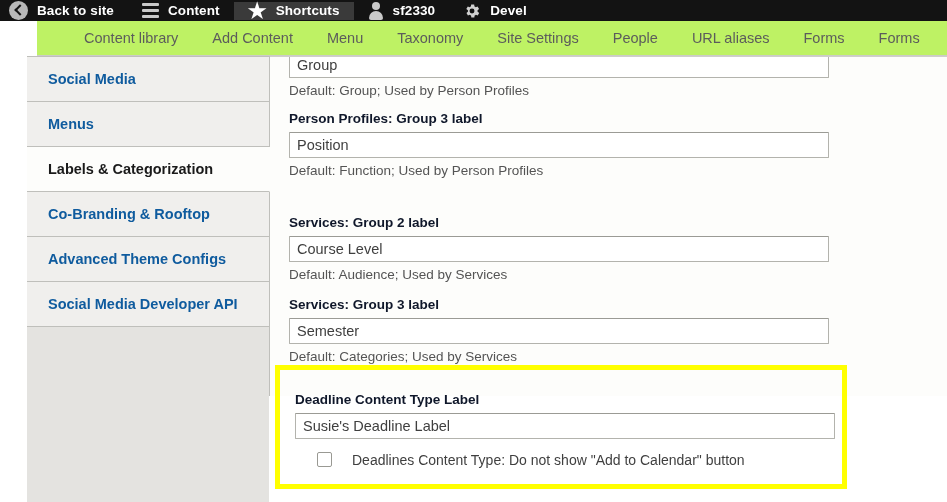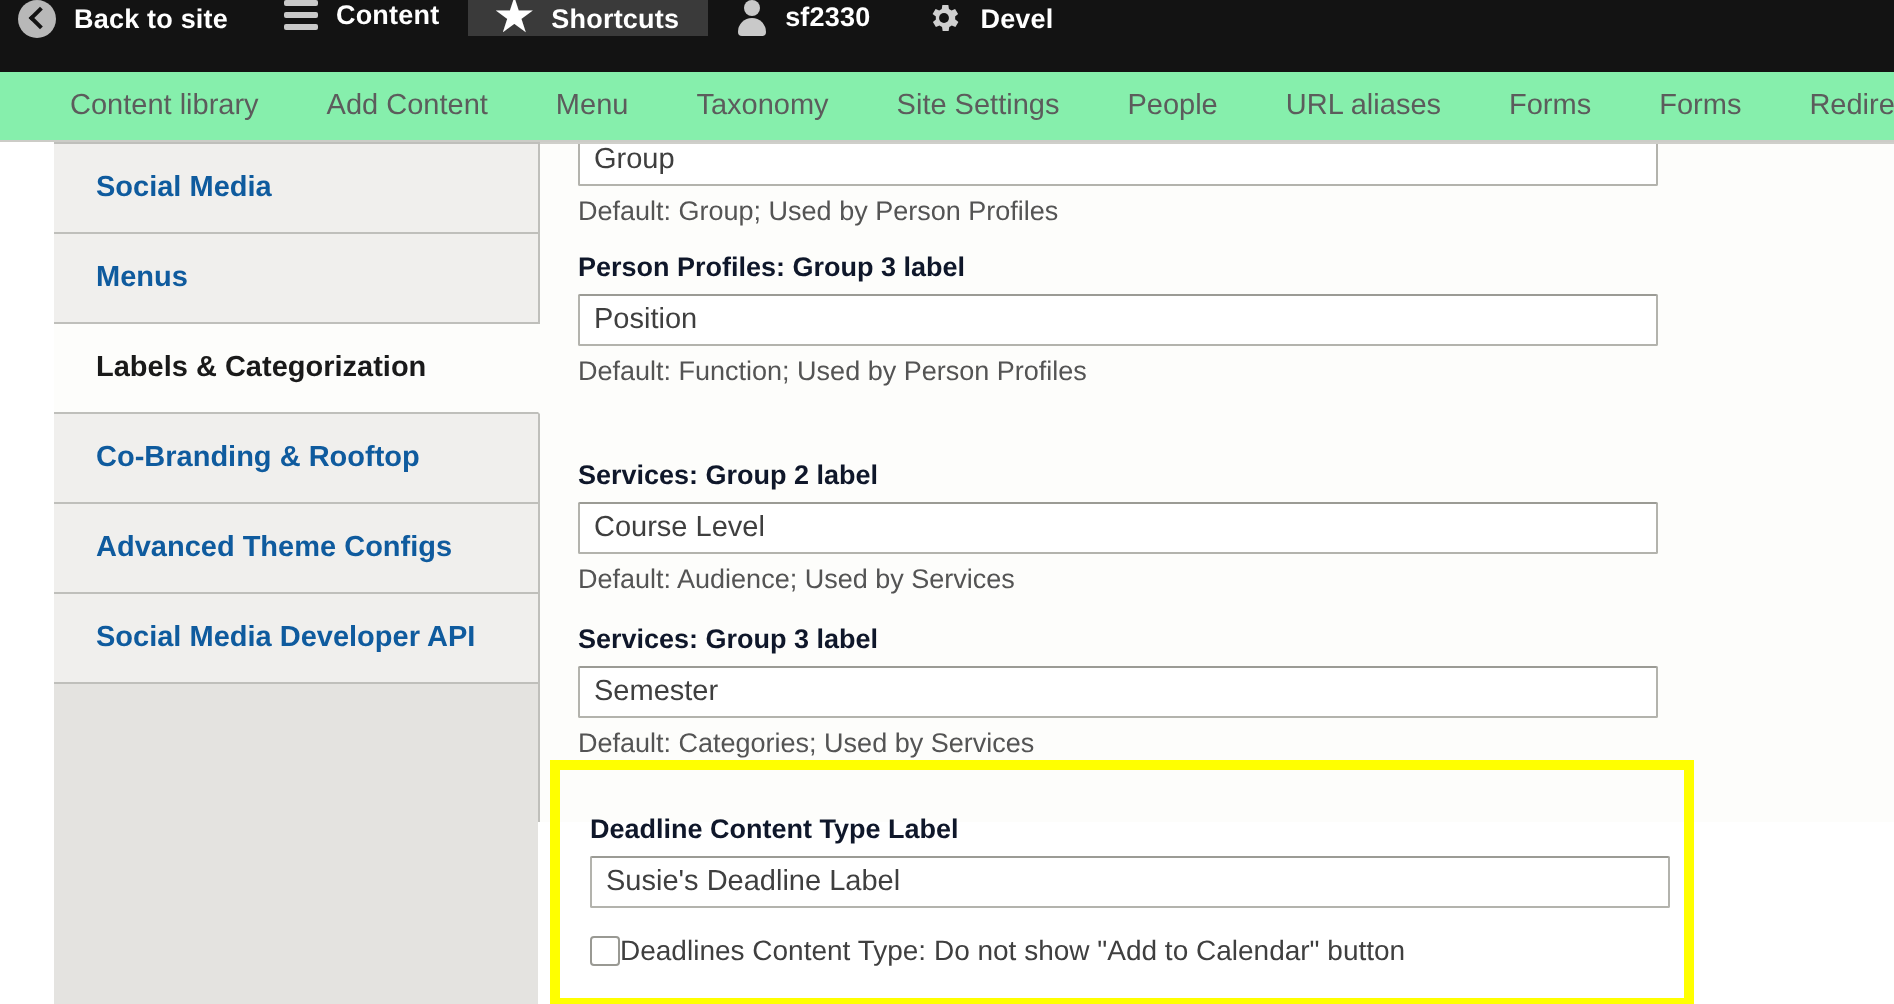--- a/index.html
+++ b/index.html
@@ -10,24 +10,24 @@
     width: 947px;
     height: 502px;
     overflow: hidden;
     background: #ffffff;
     font-family: "Liberation Sans", sans-serif;
     -webkit-font-smoothing: antialiased;
   }
 
   
   .toolbar {
-    height: 36px;
+    height: 21px;
     background: #131313;
     display: flex;
-    align-items: flex-start;
+    align-items: center;
     position: relative;
     z-index: 30;
   }
   .tb-item {
     display: flex;
     align-items: center;
     gap: 9px;
     padding: 0 14px;
     color: #ffffff;
     font-size: 13.5px;
@@ -78,28 +78,29 @@
     width: 14px; height: 9px; background: #c9c9c9;
     border-radius: 7px 7px 2px 2px;
   }
 
   
   .ic-gear { width: 18px; height: 18px; }
 
   
   .subnav {
     height: 35px;
-    background: #86efac;
+    background: #bef264;
     border-bottom: 1px solid #ccccc7;
     display: flex;
     align-items: center;
-    padding-left: 18px;
+    padding-left: 30px;
     box-sizing: border-box;
     position: relative;
     z-index: 20;
+    margin-left: 37px;
   }
   .subnav-item {
     font-size: 14.5px;
     color: #5c5c5c;
     padding: 0 17px;
     white-space: nowrap;
     cursor: pointer;
   }
 
   
@@ -209,23 +210,24 @@
     top: 308px;
     width: 572px;
     height: 124px;
     border: 5px solid #ffff00;
     box-sizing: border-box;
     padding: 22px 0 0 15px;
   }
 
   .checkrow {
     display: flex;
-    align-items: flex-end;
-    gap: 0;
+    align-items: flex-start;
+    gap: 20px;
     margin-top: 13px;
+    margin-left: 22px;
   }
   .checkbox {
     width: 13px; height: 13px;
     flex: 0 0 13px;
     border: 1px solid #999993;
     background: #fff;
     border-radius: 2px;
     cursor: pointer;
   }
   .checklabel {

